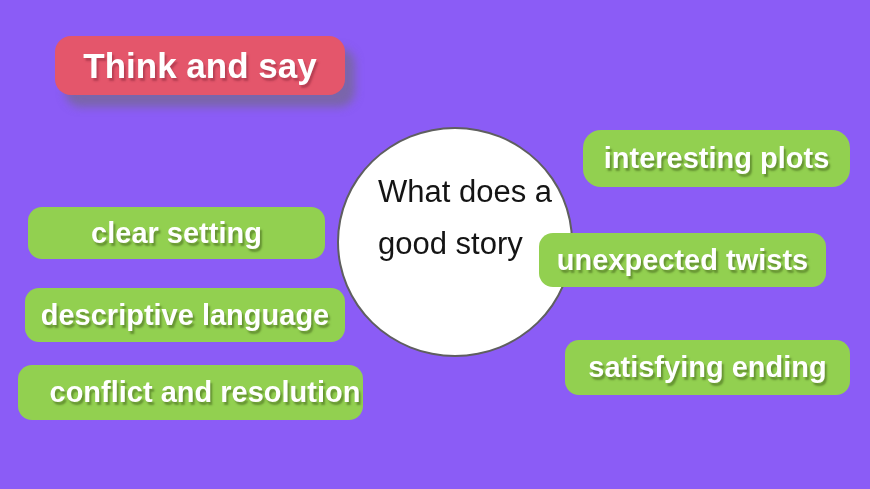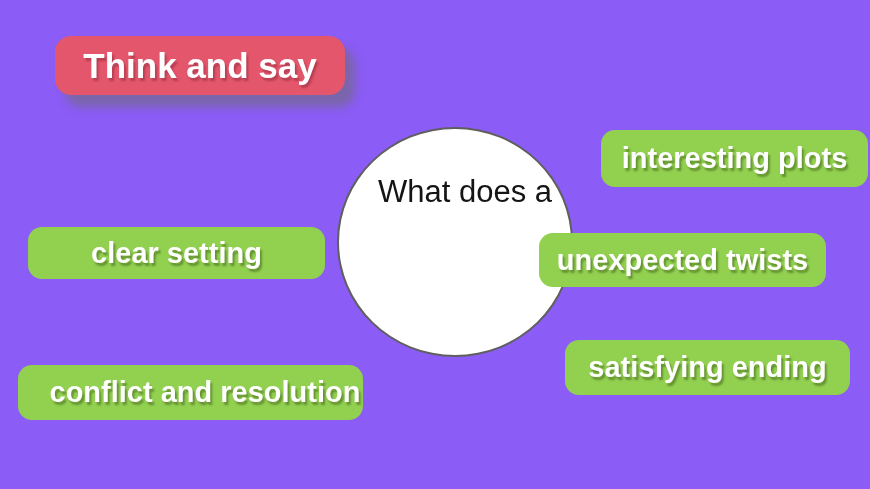--- a/index.html
+++ b/index.html
@@ -46,25 +46,25 @@
     color: var(--pill-text);
     font-weight: bold;
     font-size: 35px;
     border-radius: 16px;
     white-space: nowrap;
     box-shadow: 10px 12px 9px rgba(110, 110, 110, 0.55);
     text-shadow: 2px 3px 2px rgba(160, 50, 70, 0.65);
   }
   
   .pill-vivid       { left: 30px;  top: 128px; width: 290px; height: 52px; }
-  .pill-setting     { left: 28px;  top: 207px; width: 297px; height: 52px; margin-top: 20px; }
+  .pill-setting     { left: 28px;  top: 207px; width: 297px; height: 52px; }
   .pill-descriptive { left: 25px;  top: 288px; width: 320px; height: 54px; }
   .pill-conflict    { left: 18px;  top: 365px; width: 345px; height: 55px; padding-left: 29px; }
   
-  .pill-plots       { left: 601px; top: 130px; width: 267px; height: 57px; }
+  .pill-plots       { left: 583px; top: 130px; width: 267px; height: 57px; border-radius: 18px; }
   .pill-twists      { left: 539px; top: 233px; width: 287px; height: 54px; }
   .pill-ending      { left: 565px; top: 340px; width: 285px; height: 55px; }
   .question-circle {
     position: absolute;
     left: 337px; top: 127px;
     width: 236px; height: 230px;
     border: 2px solid var(--circle-border);
     border-radius: 50%;
     background: #ffffff;
   }
@@ -84,27 +84,29 @@
 </head>
 <body>
 
 <div class="slide">
 
   <div class="title-pill">Think and say</div>
 
 
   <div class="pill pill-setting">clear setting</div>
 
+  <div class="pill pill-descriptive">descriptive language</div>
 
   <div class="pill pill-conflict">conflict and resolution</div>
 
   <div class="question-circle"></div>
 
   <div class="question-text">
     <span class="line">What does a</span>
+    <span class="line">good story</span>
   </div>
 
   <div class="pill pill-plots">interesting plots</div>
 
   <div class="pill pill-twists">unexpected twists</div>
 
   <div class="pill pill-ending">satisfying ending</div>
 
 </div>
 

